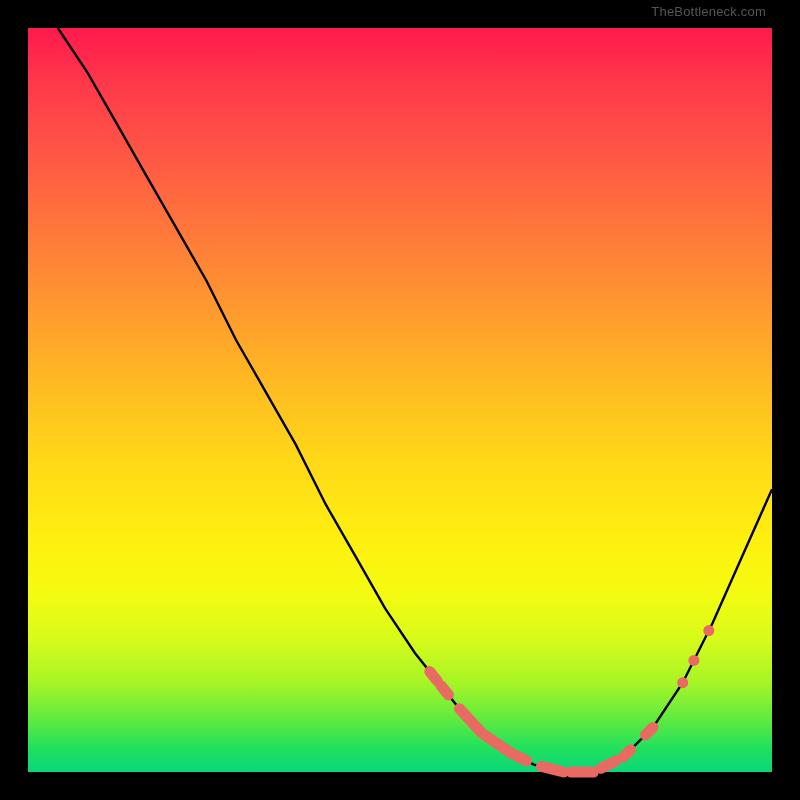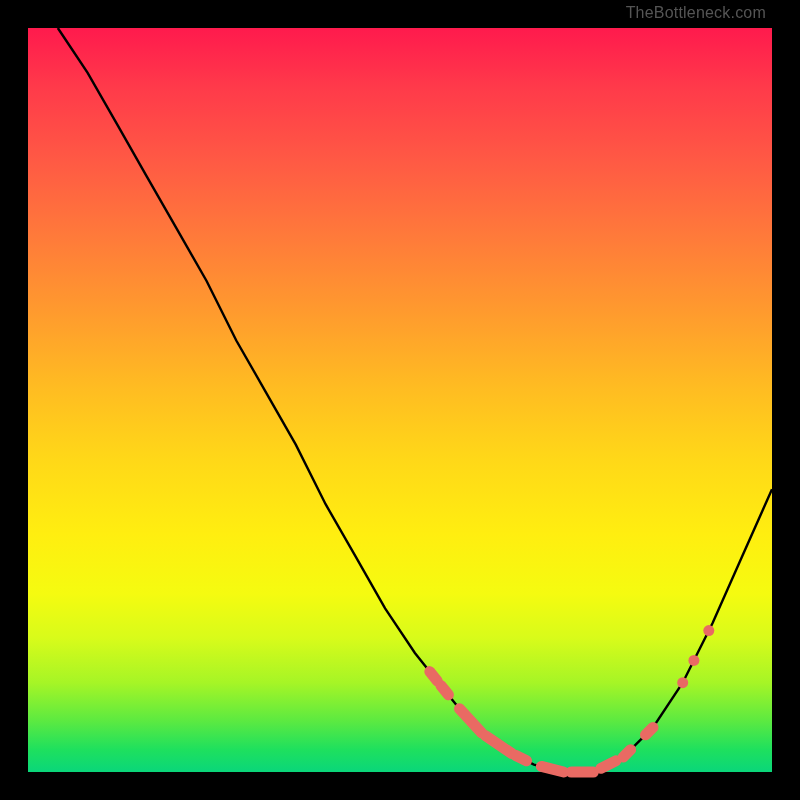--- a/index.html
+++ b/index.html
@@ -42,21 +42,21 @@
       #5eea40 93%,
       #1ee05e 97%,
       #0ad67a 100%
     );
   }
   .watermark {
     position: absolute;
     top: 4px;
     right: 34px;
     color: #555;
-    font-size: 16px;
+    font-size: 13px;
     font-weight: 500;
     letter-spacing: 0.2px;
     user-select: none;
   }
   svg.curve {
     position: absolute;
     left: 0;
     top: 0;
     width: 744px;
     height: 744px;

